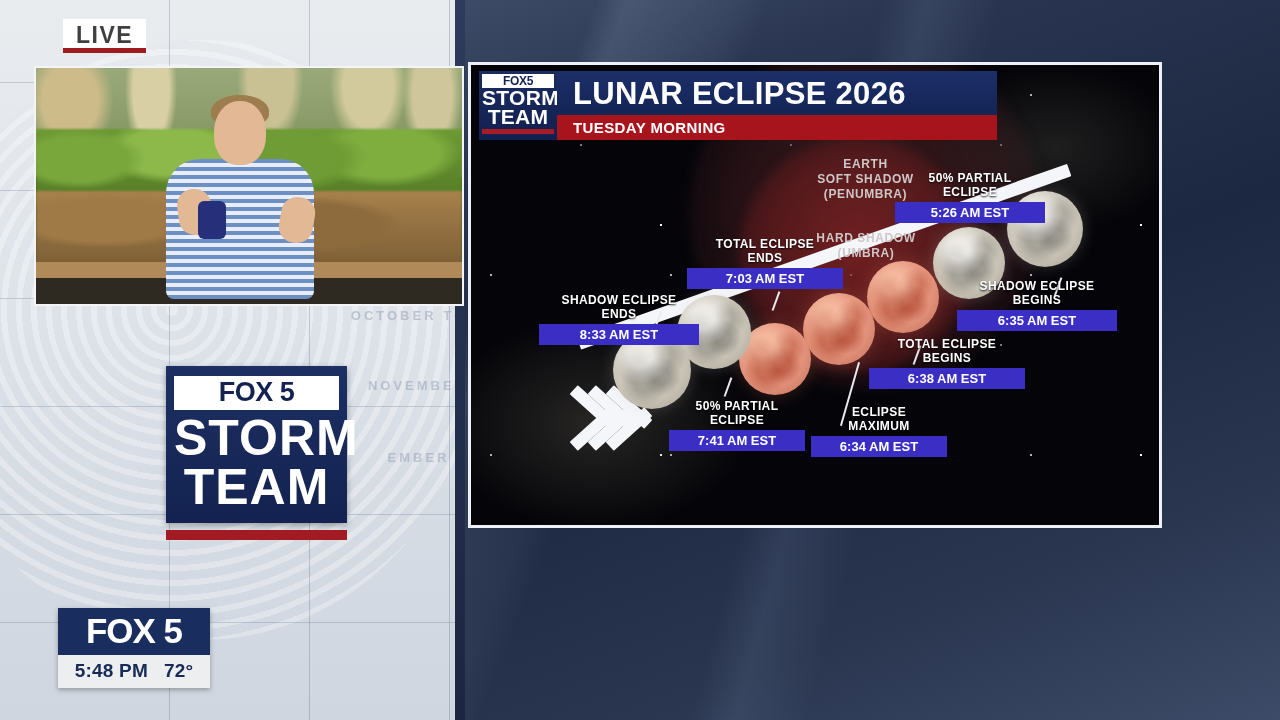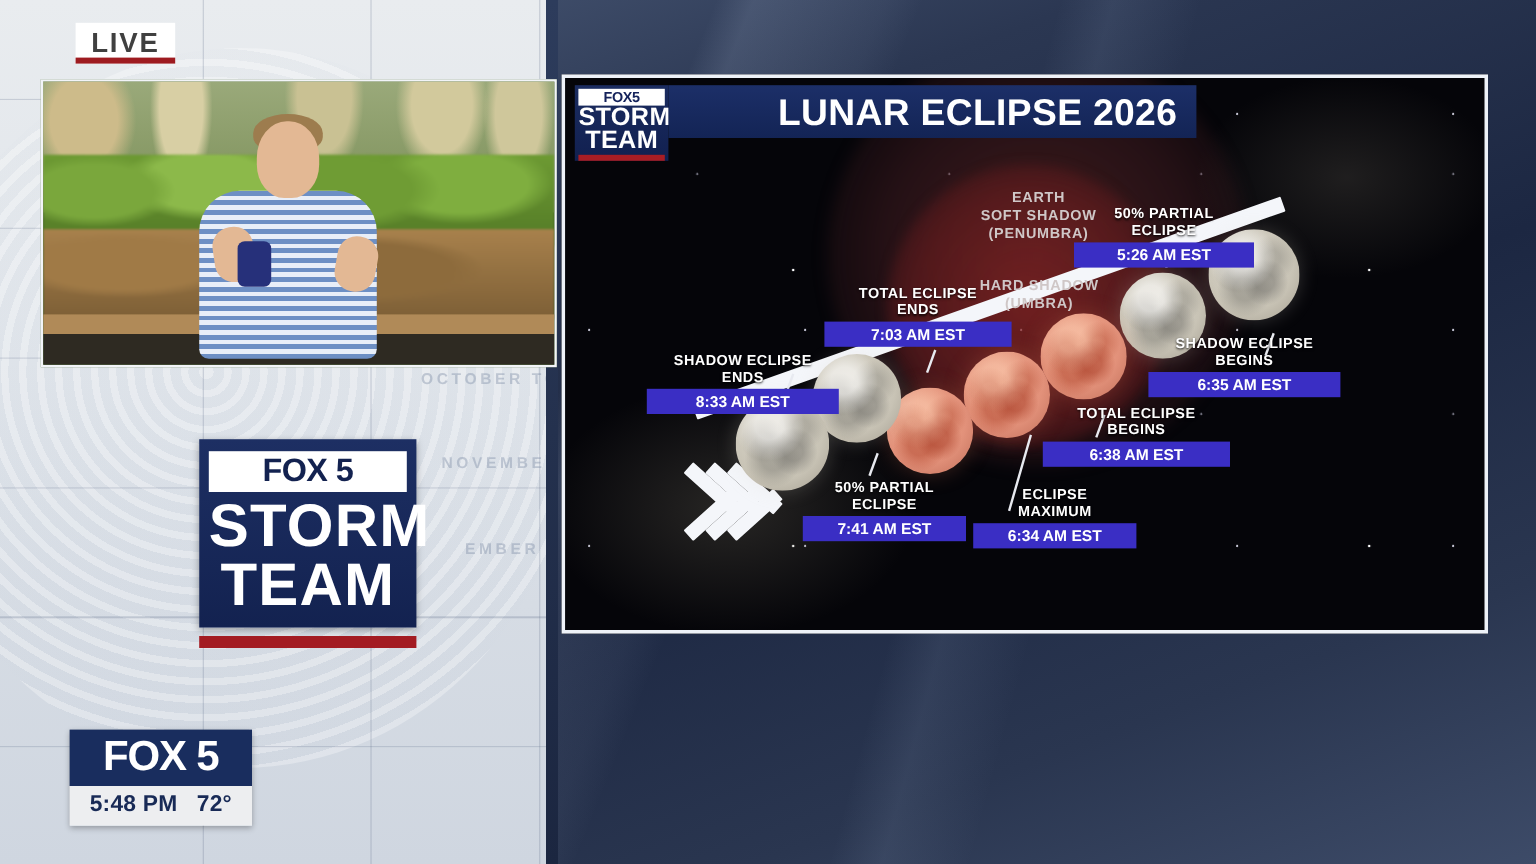--- a/index.html
+++ b/index.html
@@ -141,21 +141,21 @@
     box-shadow: 0 2px 5px rgba(0,0,0,.3); }
   .bug .top { background:#192d5e; text-align:center; padding: 4px 0 5px 0; }
   .bug .top span { color:#fff; font-weight:800; font-size: 35px; line-height: 38px;
     letter-spacing: -1px; display:block; }
   .bug .bot { background:#edeef0; text-align:center; padding: 5px 0 6px 0;
     color:#182a56; font-weight:800; font-size: 19px; letter-spacing: .2px; }
   .bug .bot .tm { margin-right: 16px; }
 
   
   .graphic {
-    position:absolute; left:468px; top:62px; width: 772px; height: 466px;
+    position:absolute; left:468px; top:62px; width: 694px; height: 466px;
     border: 3px solid #eef2f8; background:#050509; overflow:hidden;
   }
   .stars { position:absolute; inset:0;
     background-color:#050509;
     background-image:
       radial-gradient(ellipse 220px 150px at 18% 78%, rgba(120,115,100,.30), transparent 70%),
       radial-gradient(ellipse 180px 120px at 85% 18%, rgba(110,105,95,.25), transparent 70%),
       radial-gradient(1.2px 1.2px at 20px 30px, #d8d8e8 50%, transparent),
       radial-gradient(1px 1px at 110px 80px, #c9c9dd 50%, transparent),
       radial-gradient(1.4px 1.4px at 190px 160px, #ffffff 50%, transparent),
@@ -193,21 +193,21 @@
   .g-logo { width: 78px; background: linear-gradient(180deg,#1b2c60,#112050);
     padding: 3px 3px 0 3px; }
   .g-logo .f5 { background:#fff; color:#14225a; font-weight:800; font-size:12px;
     text-align:center; line-height:14px; letter-spacing:-.3px; }
   .g-logo .w { color:#fff; font-weight:800; text-align:center; font-size:21px; line-height:19px; letter-spacing:.3px; }
   .g-logo .rb { height:5px; background:#a81d24; margin-top:3px; }
   .g-title-wrap { display:flex; flex-direction:column; }
   .g-title { background: linear-gradient(180deg,#1c2f68,#132455); padding: 5px 16px 4px 16px;
     min-width: 440px; }
   .g-title span { color:#fff; font-weight:800; font-size: 31px; line-height:35px;
-    letter-spacing: .3px; display:block;text-align:right; }
+    letter-spacing: .3px; display:block; }
   .g-sub { background:#a8141c; padding: 4px 16px 4px 16px; }
   .g-sub span { color:#fff; font-weight:800; font-size: 15px; letter-spacing:.4px; line-height:17px; display:block; }
 
   
   .shadow-lbl { position:absolute; color:#cfc7c7; font-weight:700; text-align:center;
     font-size: 12px; line-height:15px; letter-spacing:.6px; z-index:4; }
 
   
   .moon { position:absolute; border-radius:50%; z-index:3; }
   .moon.grey {
@@ -311,20 +311,23 @@
       <div class="g-logo">
         <div class="f5">FOX5</div>
         <div class="w">STORM</div>
         <div class="w">TEAM</div>
         <div class="rb"></div>
       </div>
       <div class="g-title-wrap">
         <div class="g-title">
           <span>LUNAR ECLIPSE 2026</span>
         </div>
+        <div class="g-sub">
+          <span>TUESDAY MORNING</span>
+        </div>
       </div>
     </div>
 
     <div class="shadow-lbl" style="left:300px; top:166px; width:190px;">
       <div>HARD SHADOW</div>
       <div>(UMBRA)</div>
     </div>
     <div class="shadow-lbl" style="left:302px; top:92px; width:185px;">
       <div>EARTH</div>
       <div>SOFT SHADOW</div>

